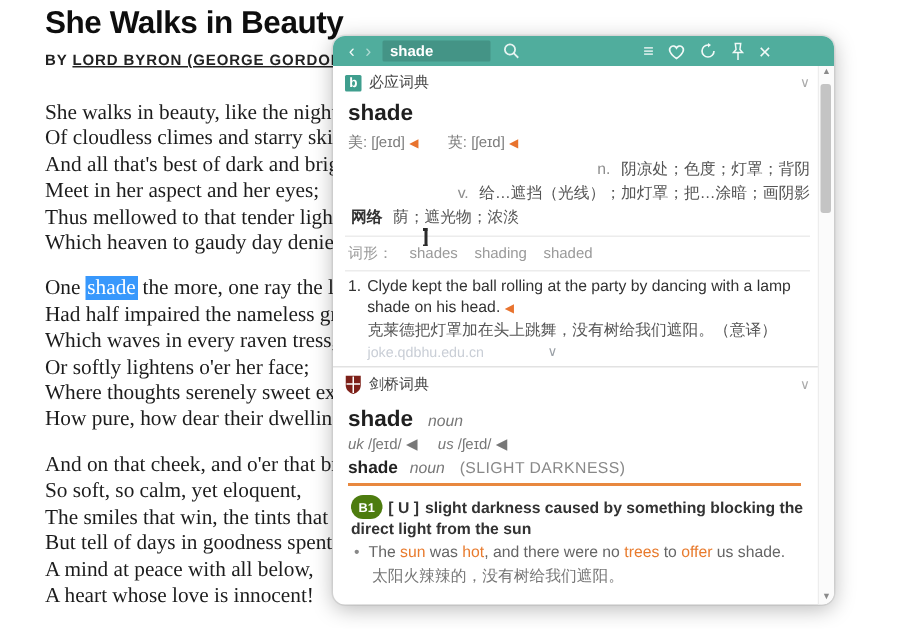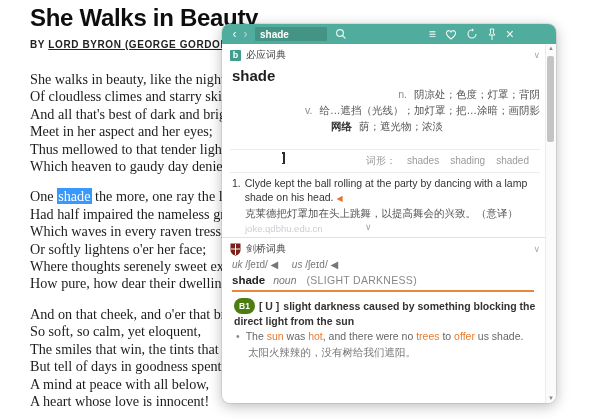--- a/index.html
+++ b/index.html
@@ -4,21 +4,21 @@
 <style>
   html,body{margin:0;padding:0;}
   body{
     width:600px;height:419px;position:relative;overflow:hidden;
     background:#ffffff;font-family:"Liberation Sans",sans-serif;
   }
   
   .poem{position:absolute;left:30px;top:4px;width:560px;}
   .poem-title{
     margin:0;font-family:"Liberation Sans",sans-serif;font-weight:bold;
-    font-size:24px;color:#0e0e0e;letter-spacing:-0.3px;
+    font-size:21px;color:#0e0e0e;letter-spacing:-0.3px;
   }
   .byline{margin-top:7px;font-size:10px;color:#222;letter-spacing:.6px;font-weight:bold;}
   .byline .author{text-decoration:underline;color:#222;cursor:pointer;}
   .poem-body{
     margin-top:21px;font-family:"Liberation Serif","DejaVu Serif",serif;
     font-size:14.2px;line-height:17.4px;color:#1c1c1c;
   }
   .stanza{margin-bottom:13px;}
   .sel{background:#3898fc;color:#fff;padding:0 1px;}
   
@@ -52,24 +52,24 @@
   .bing-logo{
     width:11px;height:11px;background:#3f9e8e;color:#fff;font-size:9px;font-weight:bold;
     display:flex;align-items:center;justify-content:center;border-radius:1px;
   }
   .headword{font-size:15px;font-weight:bold;color:#1f1f1f;margin:3px 0 4px 2px;}
   .phon-row{color:#7d7d7d;font-size:10px;margin:0 0 5px 2px;}
   .phon-row .sp, .speaker{color:#e8732e;font-size:8px;cursor:pointer;}
   .phon-row .gap{display:inline-block;width:14px;}
   .pos-row{margin:0 0 3px 16px;color:#555;line-height:13px;text-align:right;}
   .pos-label{color:#8d8d8d;margin-right:7px;}
-  .web-row{margin:1px 0 16px 4px;color:#555;line-height:13px;text-align:center;}
+  .web-row{margin:1px 0 5px 4px;color:#555;line-height:13px;}
   .web-label{color:#333;font-weight:bold;margin-right:7px;}
   .div{border-top:1px solid #ececec;margin:4px 0;}
-  .forms-row{color:#9a9a9a;font-size:10px;margin:2px 0 2px 2px;text-align:right;}
+  .forms-row{color:#9a9a9a;font-size:10px;margin:2px 0 2px 2px;}
   .forms-row span{margin-right:11px;}
   .example{display:flex;margin:4px 0 0 2px;color:#333;line-height:13.5px;}
   .ex-num{margin-right:4px;}
   .ex-zh{color:#555;margin:2px 0 2px 15px;line-height:13px;}
   .src-row{position:relative;height:13px;margin:2px 0 1px 15px;}
   .src-url{color:#c9ced6;font-size:9.5px;cursor:pointer;}
   .src-chev{position:absolute;left:120px;top:0;color:#9aa0a6;font-size:9px;cursor:pointer;}
   .big-div{border-top:1px solid #e2e2e2;margin:2px -16px 0 -8px;}
   .cam-shield{display:block;}
   .cam-head{margin:6px 0 2px 2px;}
@@ -180,20 +180,29 @@
     <div class="inner">
 
       <div class="sect-head">
         <span class="bing-logo">b</span>
         <span class="sect-label">必应词典</span>
         <span class="sect-chev">∨</span>
       </div>
 
       <div class="headword">shade</div>
 
+      <div class="phon-row">
+        <span>美:</span>
+        <span>[ʃeɪd]</span>
+        <span class="sp">◀</span>
+        <span class="gap"></span>
+        <span>英:</span>
+        <span>[ʃeɪd]</span>
+        <span class="sp">◀</span>
+      </div>
 
       <div class="pos-row">
         <span class="pos-label">n.</span><span>阴凉处；色度；灯罩；背阴</span>
       </div>
       <div class="pos-row">
         <span class="pos-label">v.</span><span>给…遮挡（光线）；加灯罩；把…涂暗；画阴影</span>
       </div>
       <div class="web-row">
         <span class="web-label">网络</span><span>荫；遮光物；浓淡</span>
       </div>
@@ -203,39 +212,43 @@
       <div class="forms-row">
         <span>词形：</span><span>shades</span><span>shading</span><span>shaded</span>
       </div>
 
       <div class="div"></div>
 
       <div class="example">
         <span class="ex-num">1.</span>
         <span><span>Clyde kept the ball rolling at the party by dancing with a lamp shade on his head.</span> <span class="speaker">◀</span></span>
       </div>
-      <div class="ex-zh">克莱德把灯罩加在头上跳舞，以提高舞会的兴致。（意译）</div>
+      <div class="ex-zh">克莱德把灯罩加在头上跳舞，没有树给我们遮阳。（意译）</div>
 
       <div class="src-row">
         <span class="src-url">joke.qdbhu.edu.cn</span>
         <span class="src-chev">∨</span>
       </div>
 
       <div class="big-div"></div>
 
       <div class="sect-head">
         <svg class="cam-shield" width="11" height="13" viewBox="0 0 11 13">
           <path d="M0.5 0.5 H10.5 V7 C10.5 10 8 12 5.5 12.7 C3 12 0.5 10 0.5 7 Z" fill="#7d2019"></path>
           <line x1="5.5" y1="1" x2="5.5" y2="12" stroke="#fff" stroke-width="1"></line>
           <line x1="1" y1="6" x2="10" y2="6" stroke="#fff" stroke-width="1"></line>
         </svg>
         <span class="sect-label">剑桥词典</span>
         <span class="sect-chev">∨</span>
       </div>
 
+      <div class="cam-head">
+        <span class="hw">shade</span>
+        <span class="pos">noun</span>
+      </div>
 
       <div class="cam-phon">
         <span class="lbl">uk</span>
         <span>/ʃeɪd/</span>
         <span class="sp">◀</span>
         <span class="gap"></span>
         <span class="lbl">us</span>
         <span>/ʃeɪd/</span>
         <span class="sp">◀</span>
       </div>

